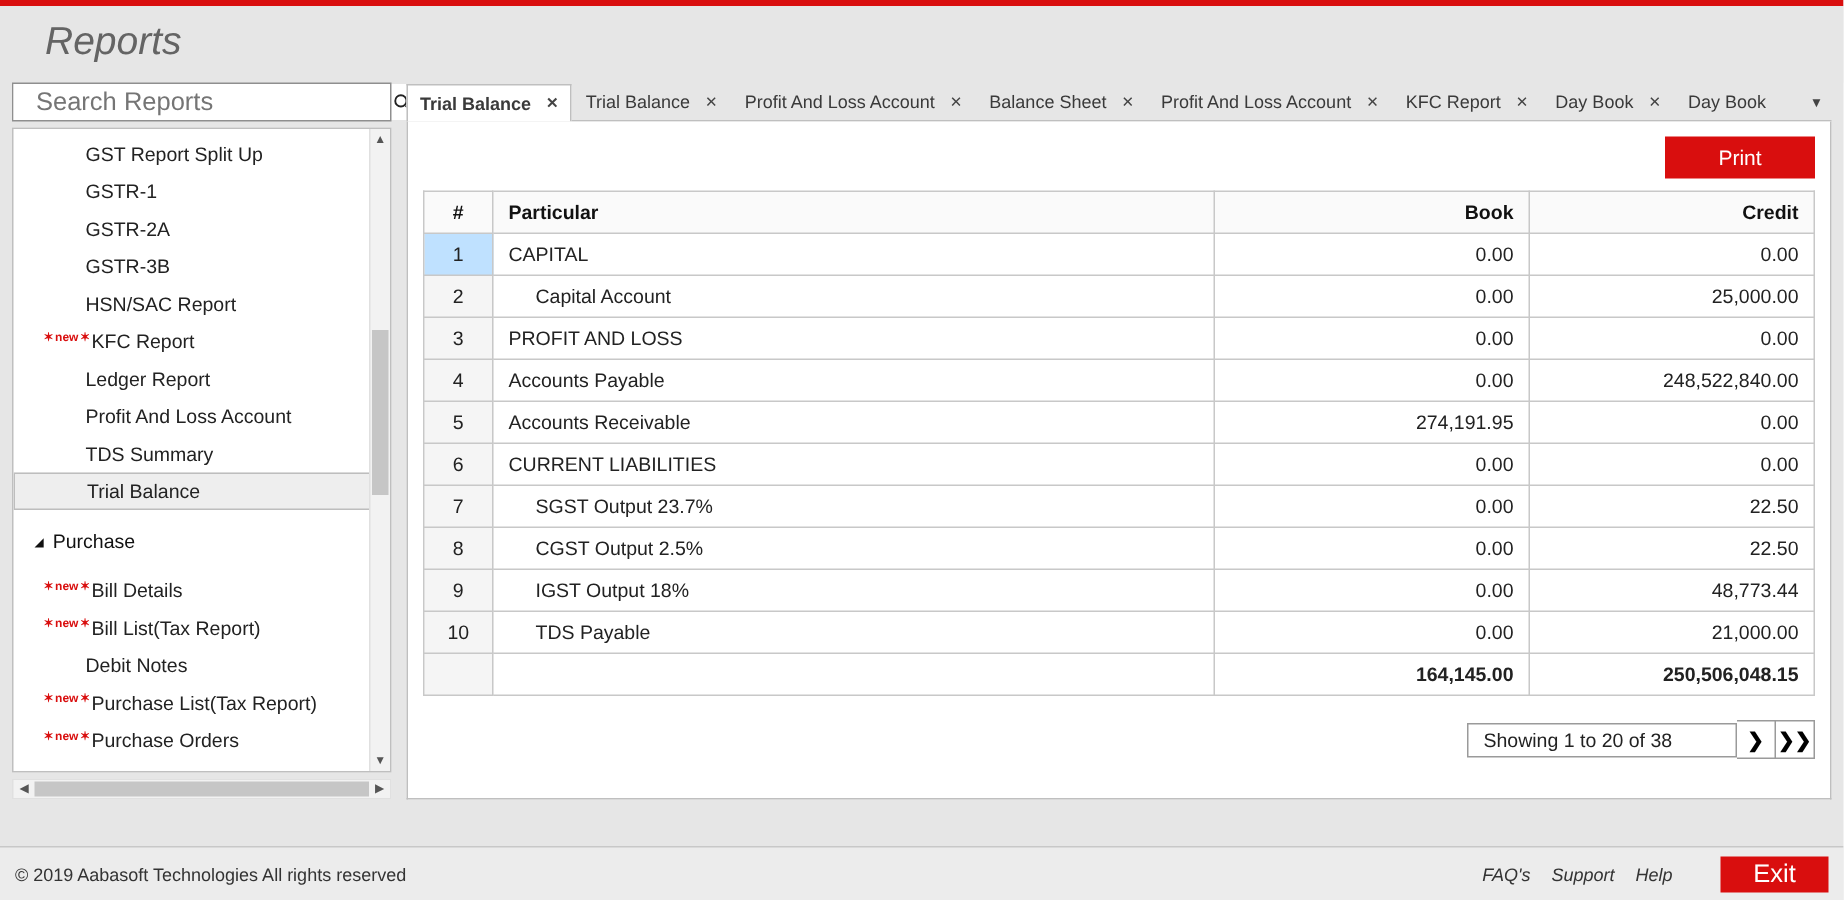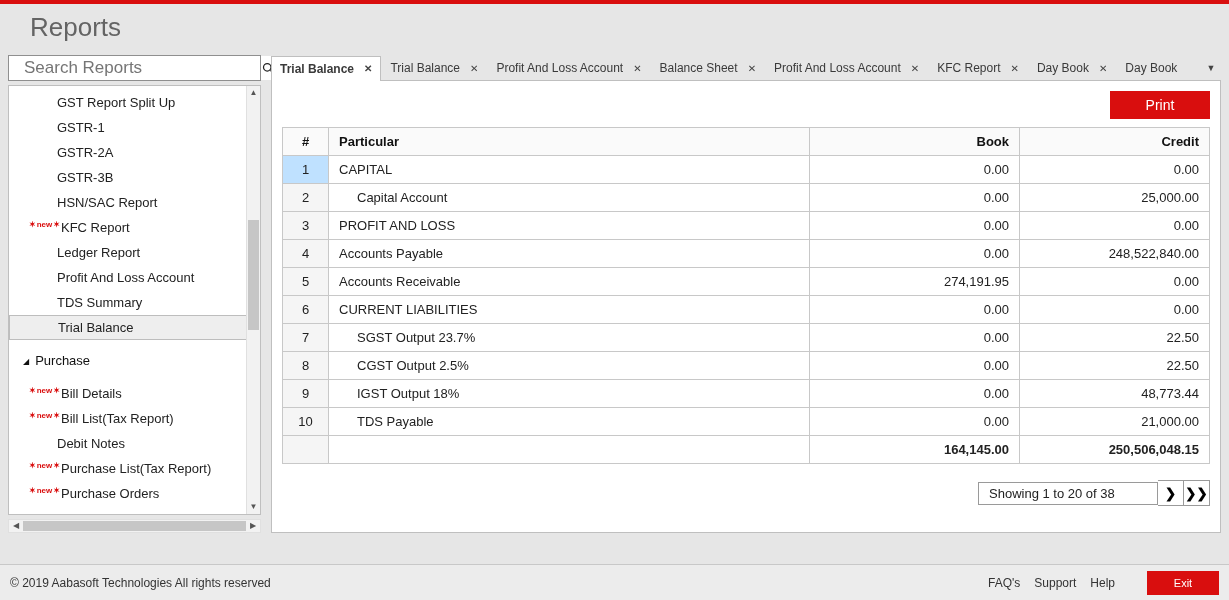--- a/index.html
+++ b/index.html
@@ -1,18 +1,18 @@
 <!DOCTYPE html>
 <html><head>
 <meta charset="utf-8">
 <style>
   * { box-sizing: border-box; margin:0; padding:0; }
   body { font-family: "Segoe UI", Arial, sans-serif; font-size:13px; background:#e6e6e6; width:1229px; height:600px; overflow:hidden; position:relative; color:#222; }
   .topbar { height:4px; background:#d90e0e; width:100%; }
-  .page-title { font-weight:300; font-size:26px; color:#646464; padding:8px 0 12px 30px; background:#e6e6e6; }
+  .page-title { font-weight:300; font-size:26px; color:#646464; padding:8px 0 12px 30px; background:#e6e6e6;font-style:italic; }
   .main-area { display:flex; padding:0 8px 0 8px; gap:10px; }
   
   .left-panel { width:253px; }
   .search-wrap { display:flex; border:1px solid #8f8f8f; background:#fff; height:26px; }
   .search-input { flex:1; border:none; outline:none; padding:2px 15px; font-size:17px; }
   .search-btn { width:28px; border:none; background:#fff; border-left:1px solid #8f8f8f; display:flex; align-items:center; justify-content:center; cursor:pointer; }
   .tree-container { position:relative; margin-top:4px; border:1px solid #bfbfbf; background:#fff; height:430px; }
   .tree-scroll { overflow:hidden; height:100%; }
   .tree-list { list-style:none; padding:4px 0; }
   .tree-list li { padding:5px 8px 5px 48px; cursor:pointer; white-space:nowrap; position:relative; color:#222; }
@@ -55,22 +55,22 @@
   table.grid tfoot td { font-weight:700; background:#fff; }
   .indent1 { padding-left:18px; display:inline-block; }
 
   .pager { display:flex; justify-content:flex-end; align-items:center; margin-top:16px; gap:0; }
   .pager .status { border:1px solid #9a9a9a; padding:3px 10px; font-size:13px; background:#fff; min-width:180px; }
   .pager button { width:26px; height:26px; border:1px solid #9a9a9a; border-left:none; background:#fff; cursor:pointer; font-weight:700; display:flex; align-items:center; justify-content:center; }
 
   
   .footer { position:absolute; left:0; right:0; bottom:0; height:36px; border-top:1px solid #c8c8c8; background:#ececec; display:flex; align-items:center; padding:0 10px; font-size:12px; color:#333; }
   .footer .links { margin-left:auto; display:flex; gap:14px; align-items:center; }
-  .footer .links a { color:#333; text-decoration:none; cursor:pointer; }
-  .exit-btn { background:#d90e0e; color:#fff; border:none; width:72px; height:24px; cursor:pointer; margin-left:18px; font-size:11px; }
+  .footer .links a { color:#333; text-decoration:none; cursor:pointer;font-style:italic; }
+  .exit-btn { background:#d90e0e; color:#fff; border:none; width:72px; height:24px; cursor:pointer; margin-left:18px; font-size:17px; }
 
   svg.mag { width:15px; height:15px; }
 </style>
 </head>
 <body>
 
 <div class="topbar"></div>
 <div class="page-title">Reports</div>
 
 <div class="main-area">

